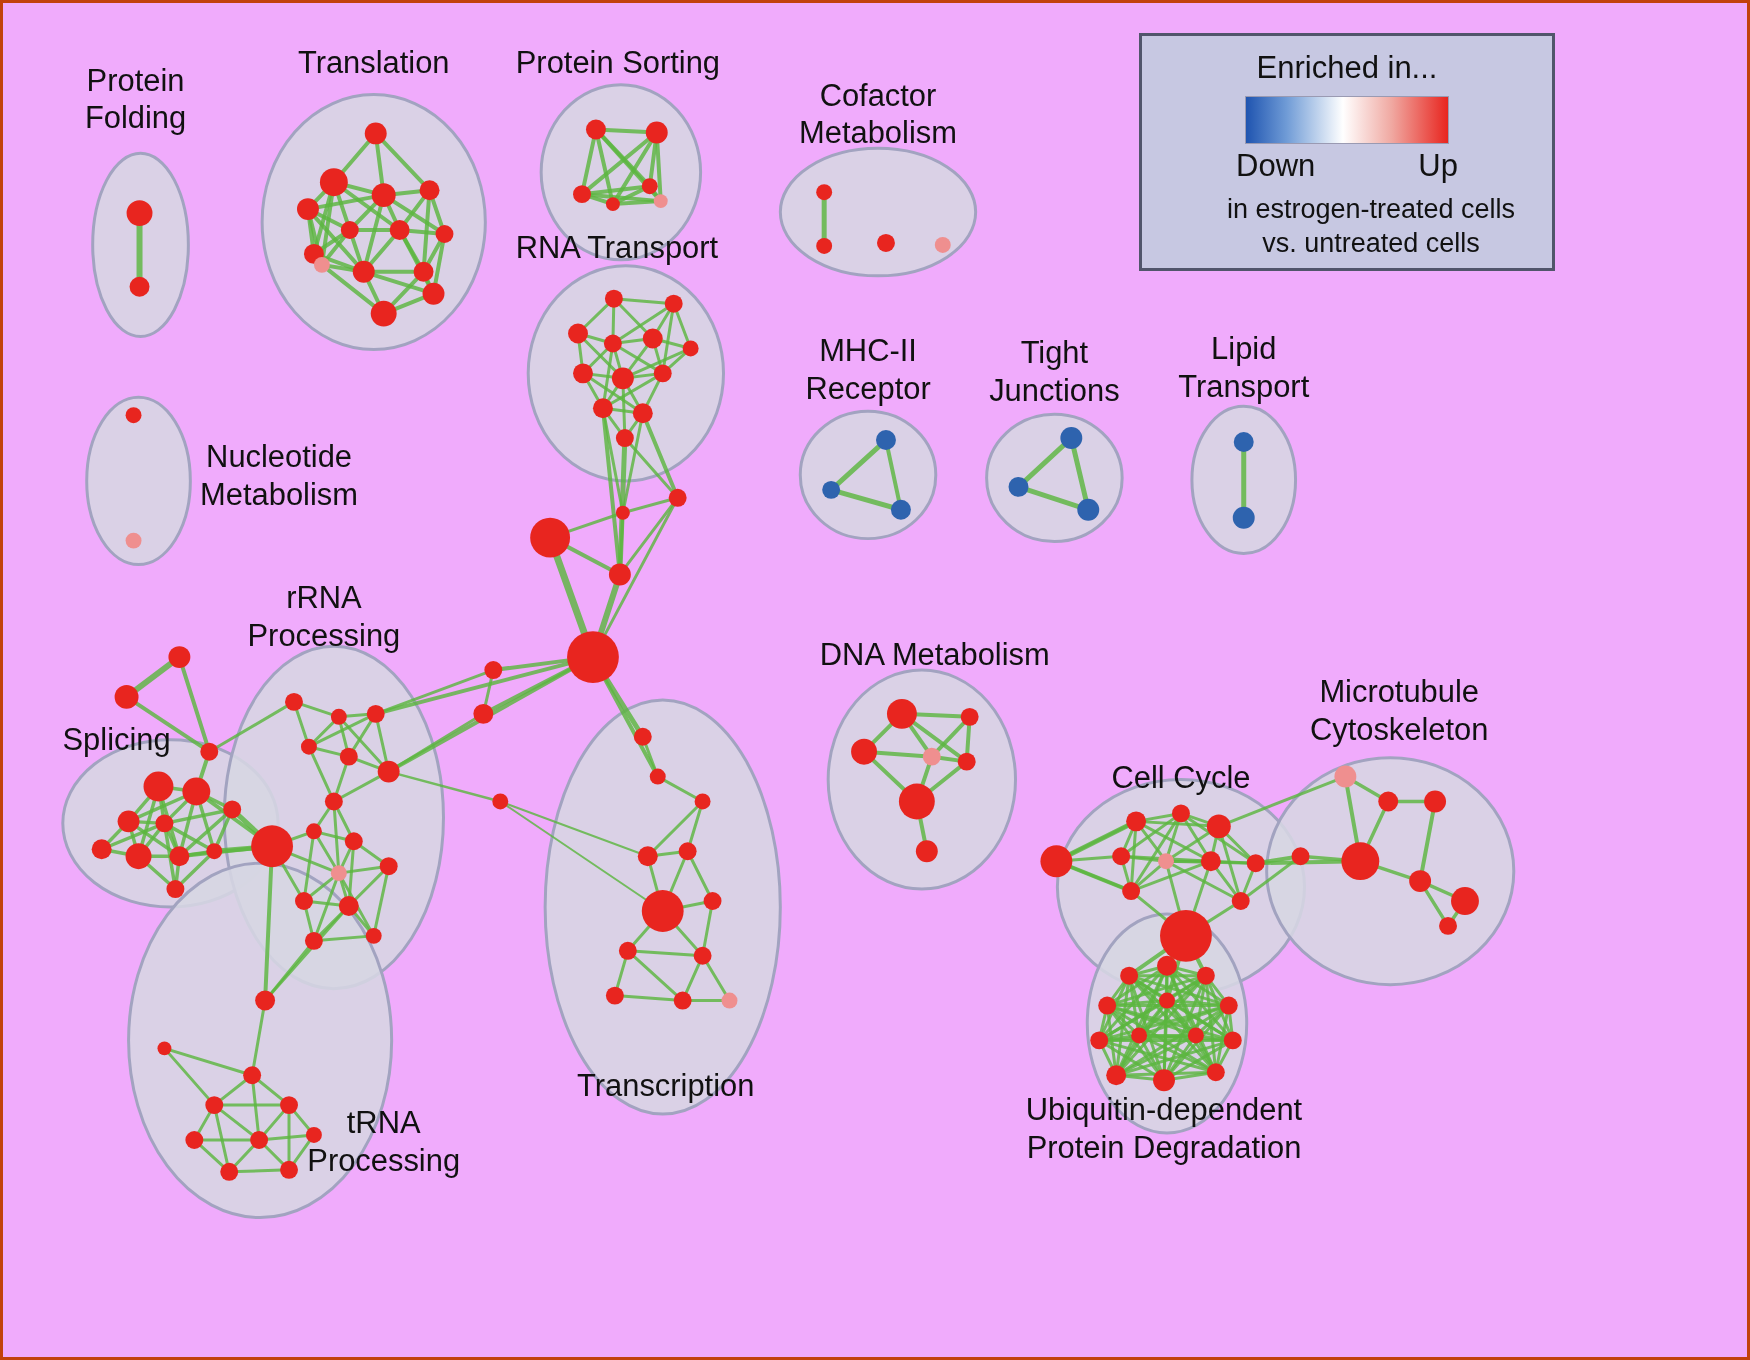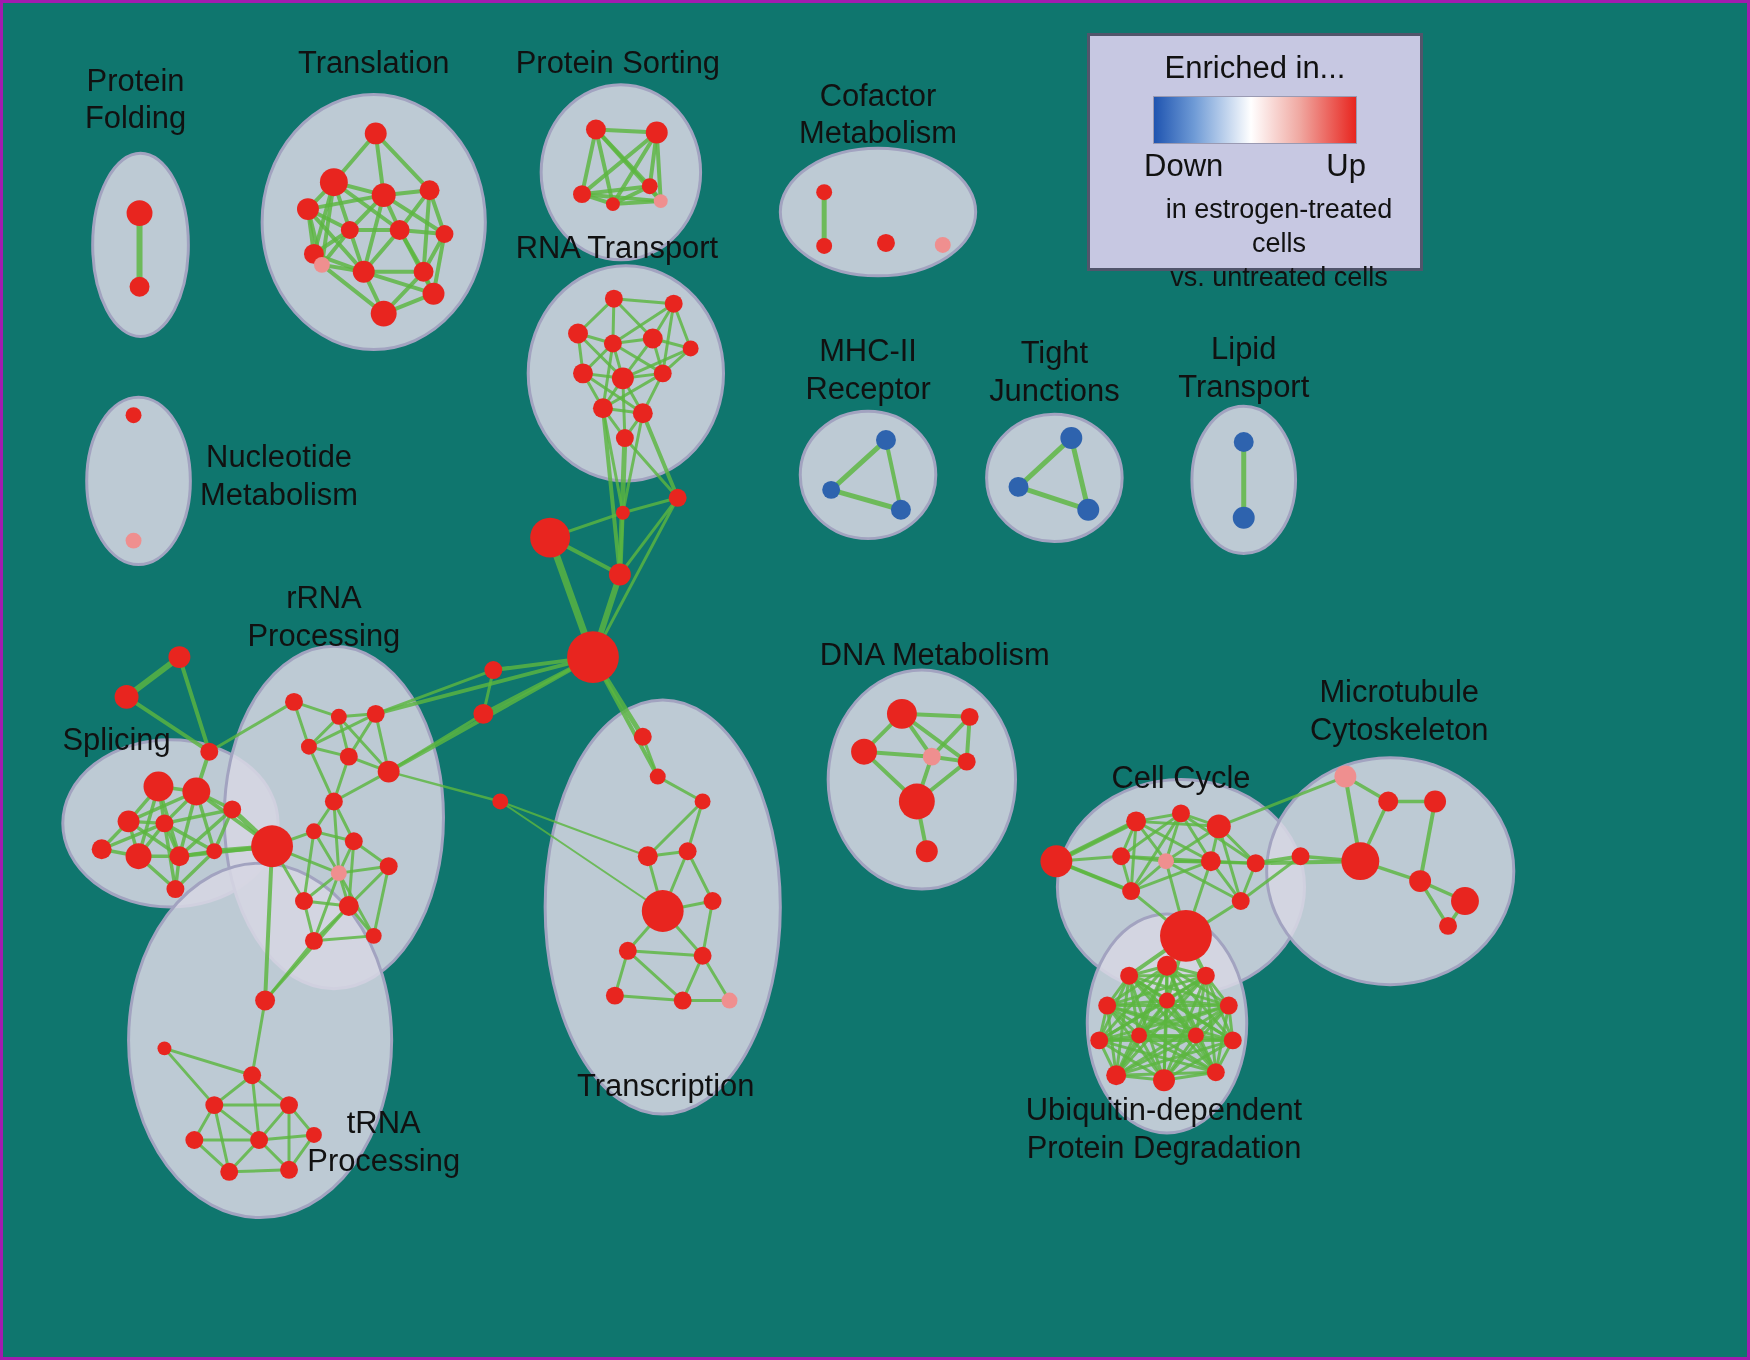--- a/index.html
+++ b/index.html
@@ -1,24 +1,24 @@
 <!DOCTYPE html>
 <html><head>
 <meta charset="utf-8">
 <style>
   html,body{margin:0;padding:0;background:#ffffff;}
   .figure{
     position:relative;width:1750px;height:1360px;box-sizing:border-box;
-    border:3px solid #a21caf;background:#0f766e;
+    border:3px solid #c2410c;background:#f0abfc;
     font-family:"Liberation Sans",sans-serif;overflow:hidden;
   }
   .figure svg{position:absolute;left:0;top:0;width:100%;height:100%;}
   text{font-family:"Liberation Sans",sans-serif;}
   .legend{
-    position:absolute;left:1084px;top:30px;width:336px;height:238px;
+    position:absolute;left:1136px;top:30px;width:416px;height:238px;
     box-sizing:border-box;border:3px solid #51556b;background:#c7c8e2;
     text-align:center;color:#111;
   }
   .legend-title{font-size:31px;margin-top:14px;}
   .legend-bar{
     width:202px;height:46px;margin:10px auto 4px;border:1px solid #9a9ab2;
     background:linear-gradient(90deg,#1f54b0 0%,#6f9bd6 20%,#ffffff 48%,#f0a9a2 72%,#e8251f 100%);
   }
   .legend-ends{display:flex;justify-content:space-between;width:222px;margin:2px auto 0;font-size:31px;align-items:center;}
   .legend-captions{margin-top:8px;}

